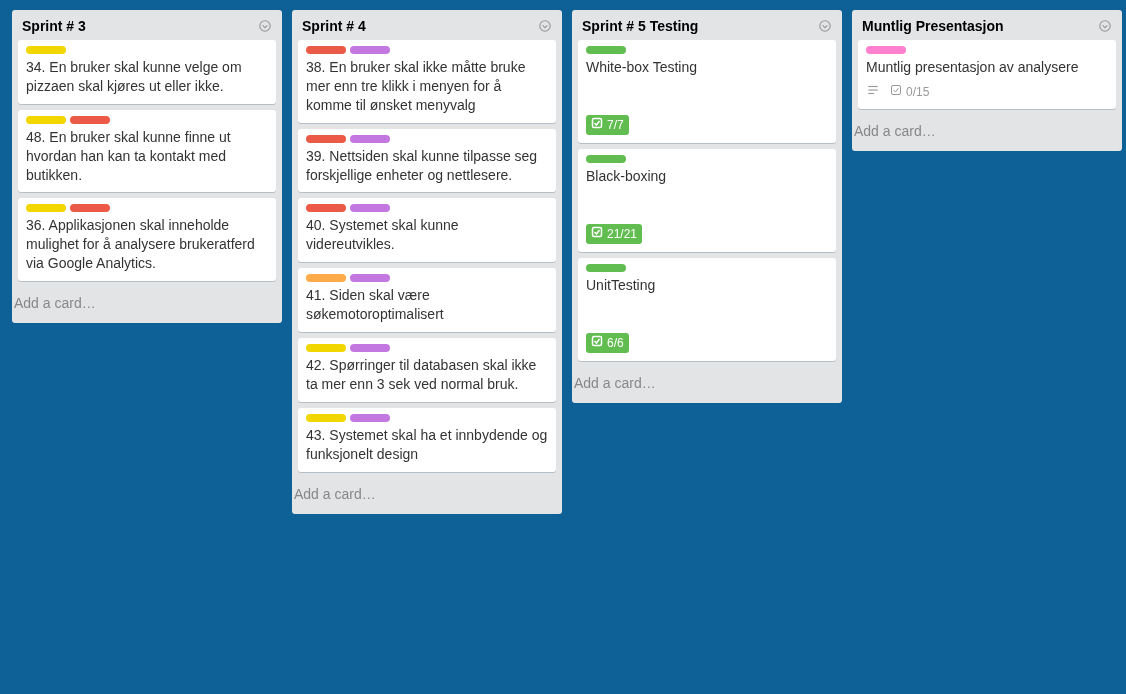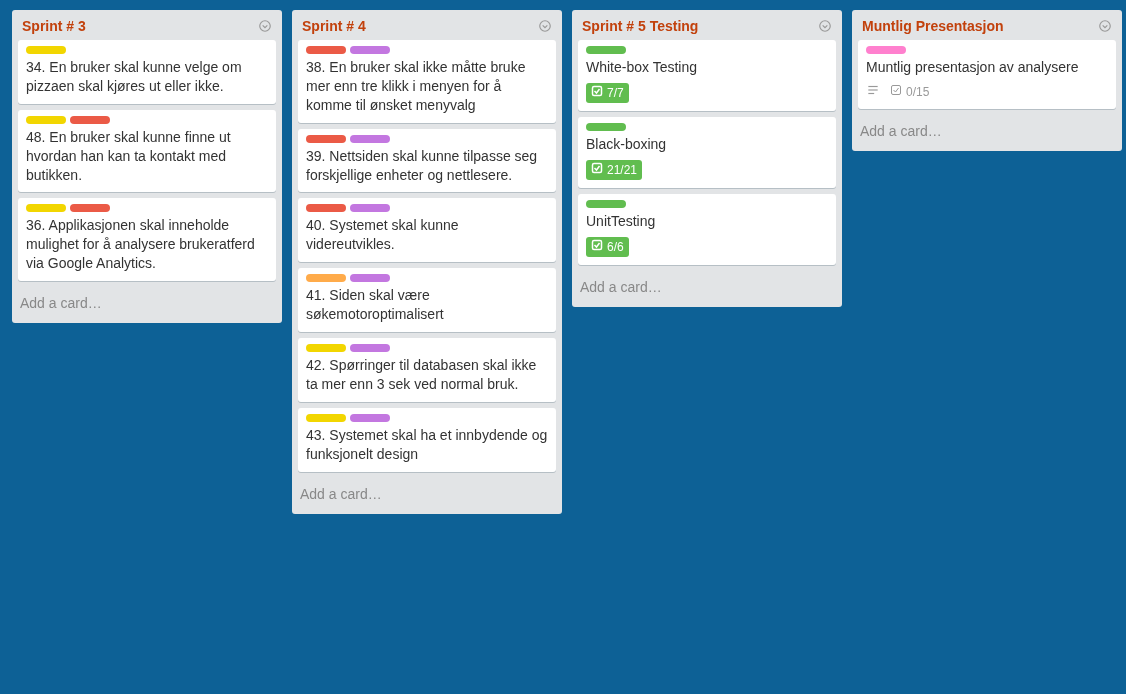--- a/index.html
+++ b/index.html
@@ -23,21 +23,21 @@
   }
   .list-header {
     display: flex;
     align-items: center;
     justify-content: space-between;
     padding: 8px 10px 6px 10px;
   }
   .list-title {
     font-size: 14px;
     font-weight: 700;
-    color: #c2410c;
+    color: #000000;
   }
   .dropdown-icon {
     width: 14px;
     height: 14px;
     display: inline-block;
   }
   .dropdown-icon svg { display: block; }
   .card {
     background: #fff;
     border-radius: 3px;
@@ -77,29 +77,30 @@
     align-items: center;
     gap: 4px;
     font-size: 12px;
     color: #999;
   }
   .badge.checklist-complete {
     background: #61bd4f;
     color: #fff;
     border-radius: 3px;
     padding: 2px 5px;
+    margin-top: 32px;
   }
   .badge.checklist-incomplete {
     color: #999;
   }
   .badge svg { display: block; }
   .add-card {
     color: #888;
     font-size: 14px;
-    padding: 8px 10px 8px 8px;
+    padding: 8px 10px 8px 2px;
     cursor: pointer;
   }
   .desc-icon svg, .check-icon svg { display: inline-block; }
 </style>
 </head>
 <body>
 
 <div class="list">
   <div class="list-header">
     <div class="list-title">Sprint # 3</div>

